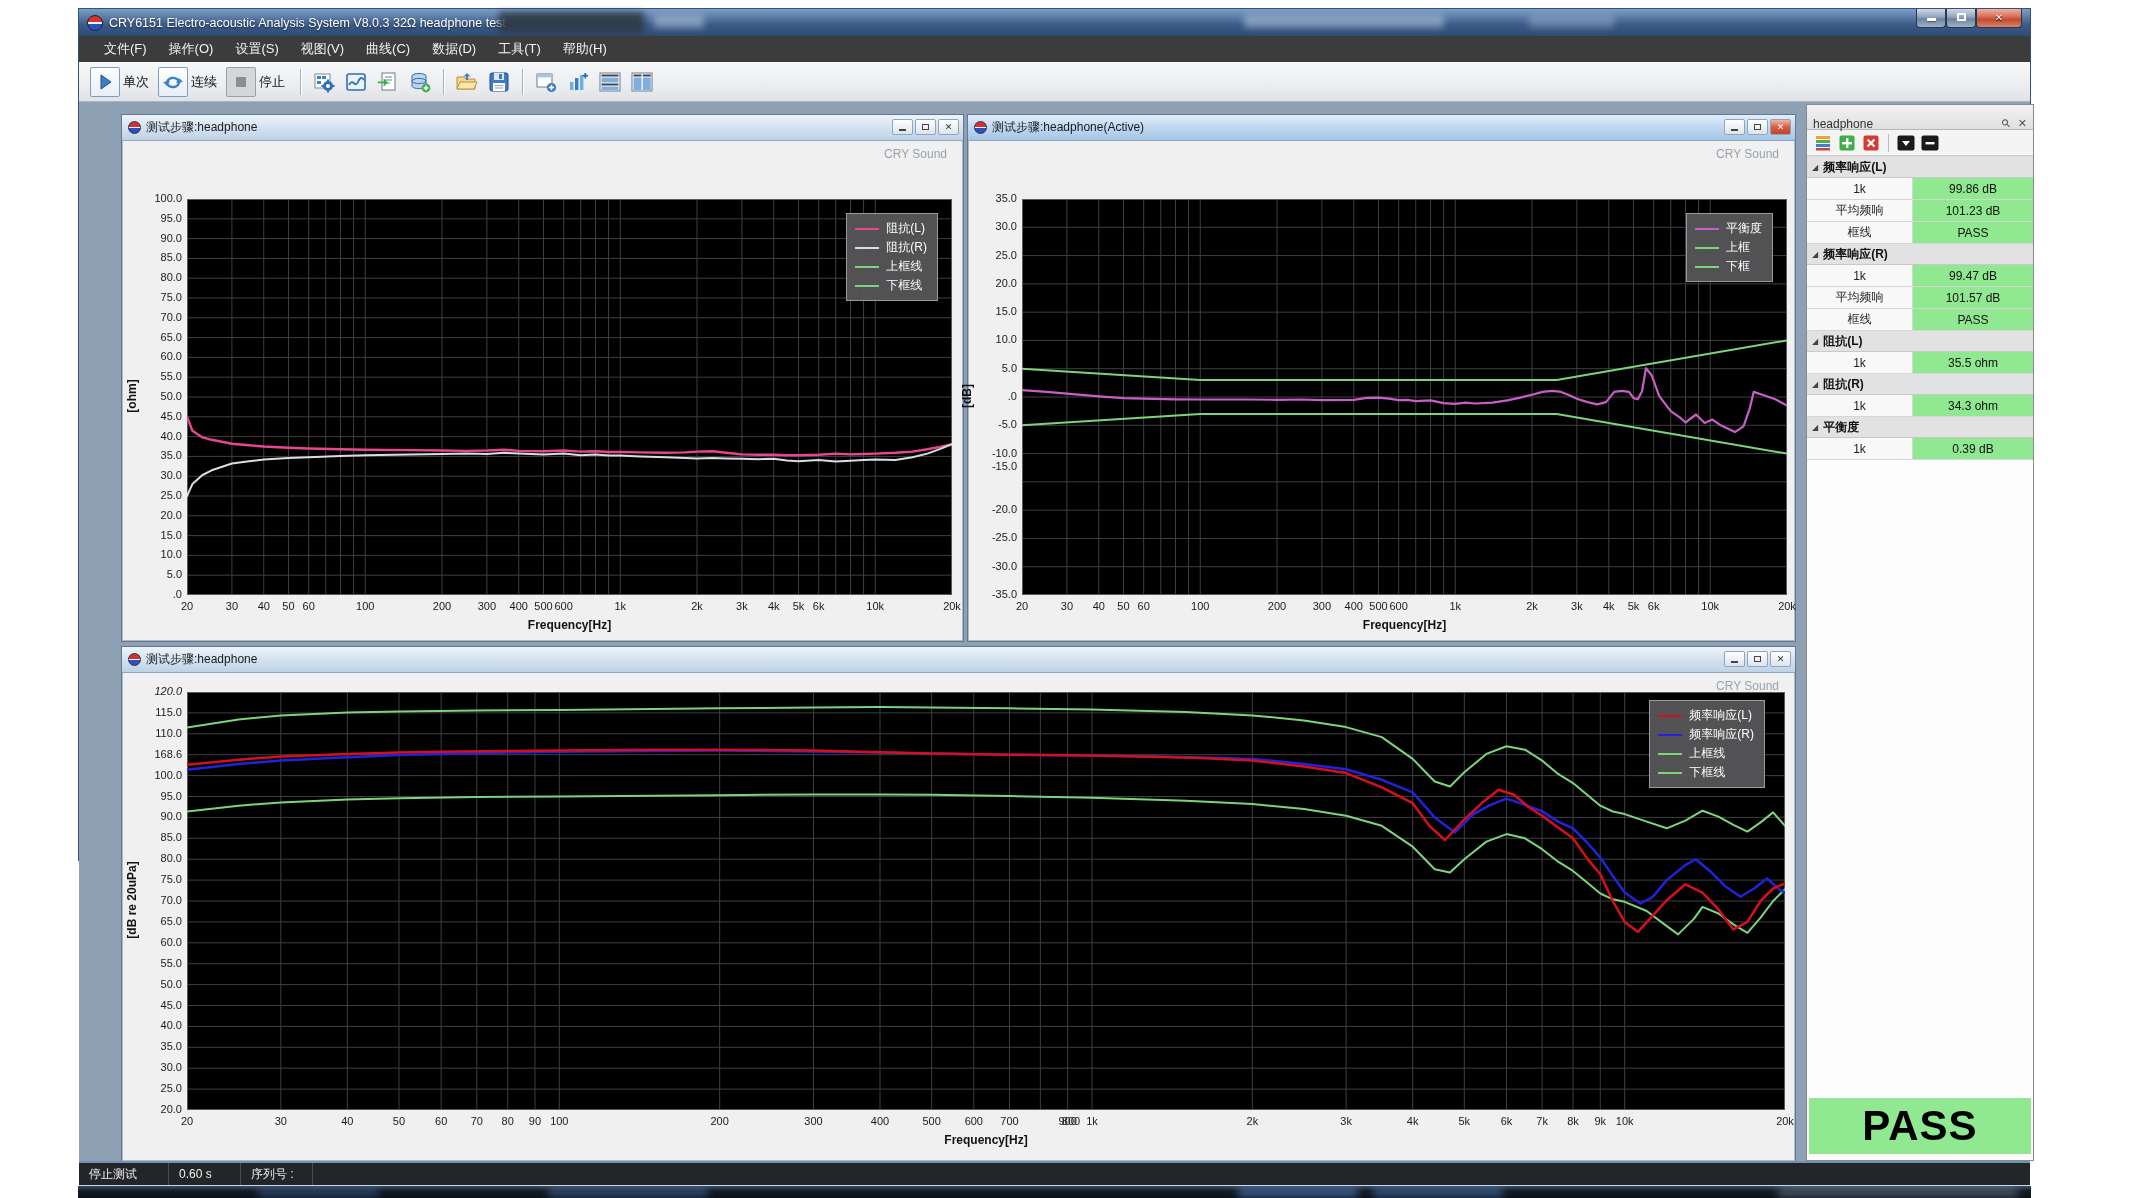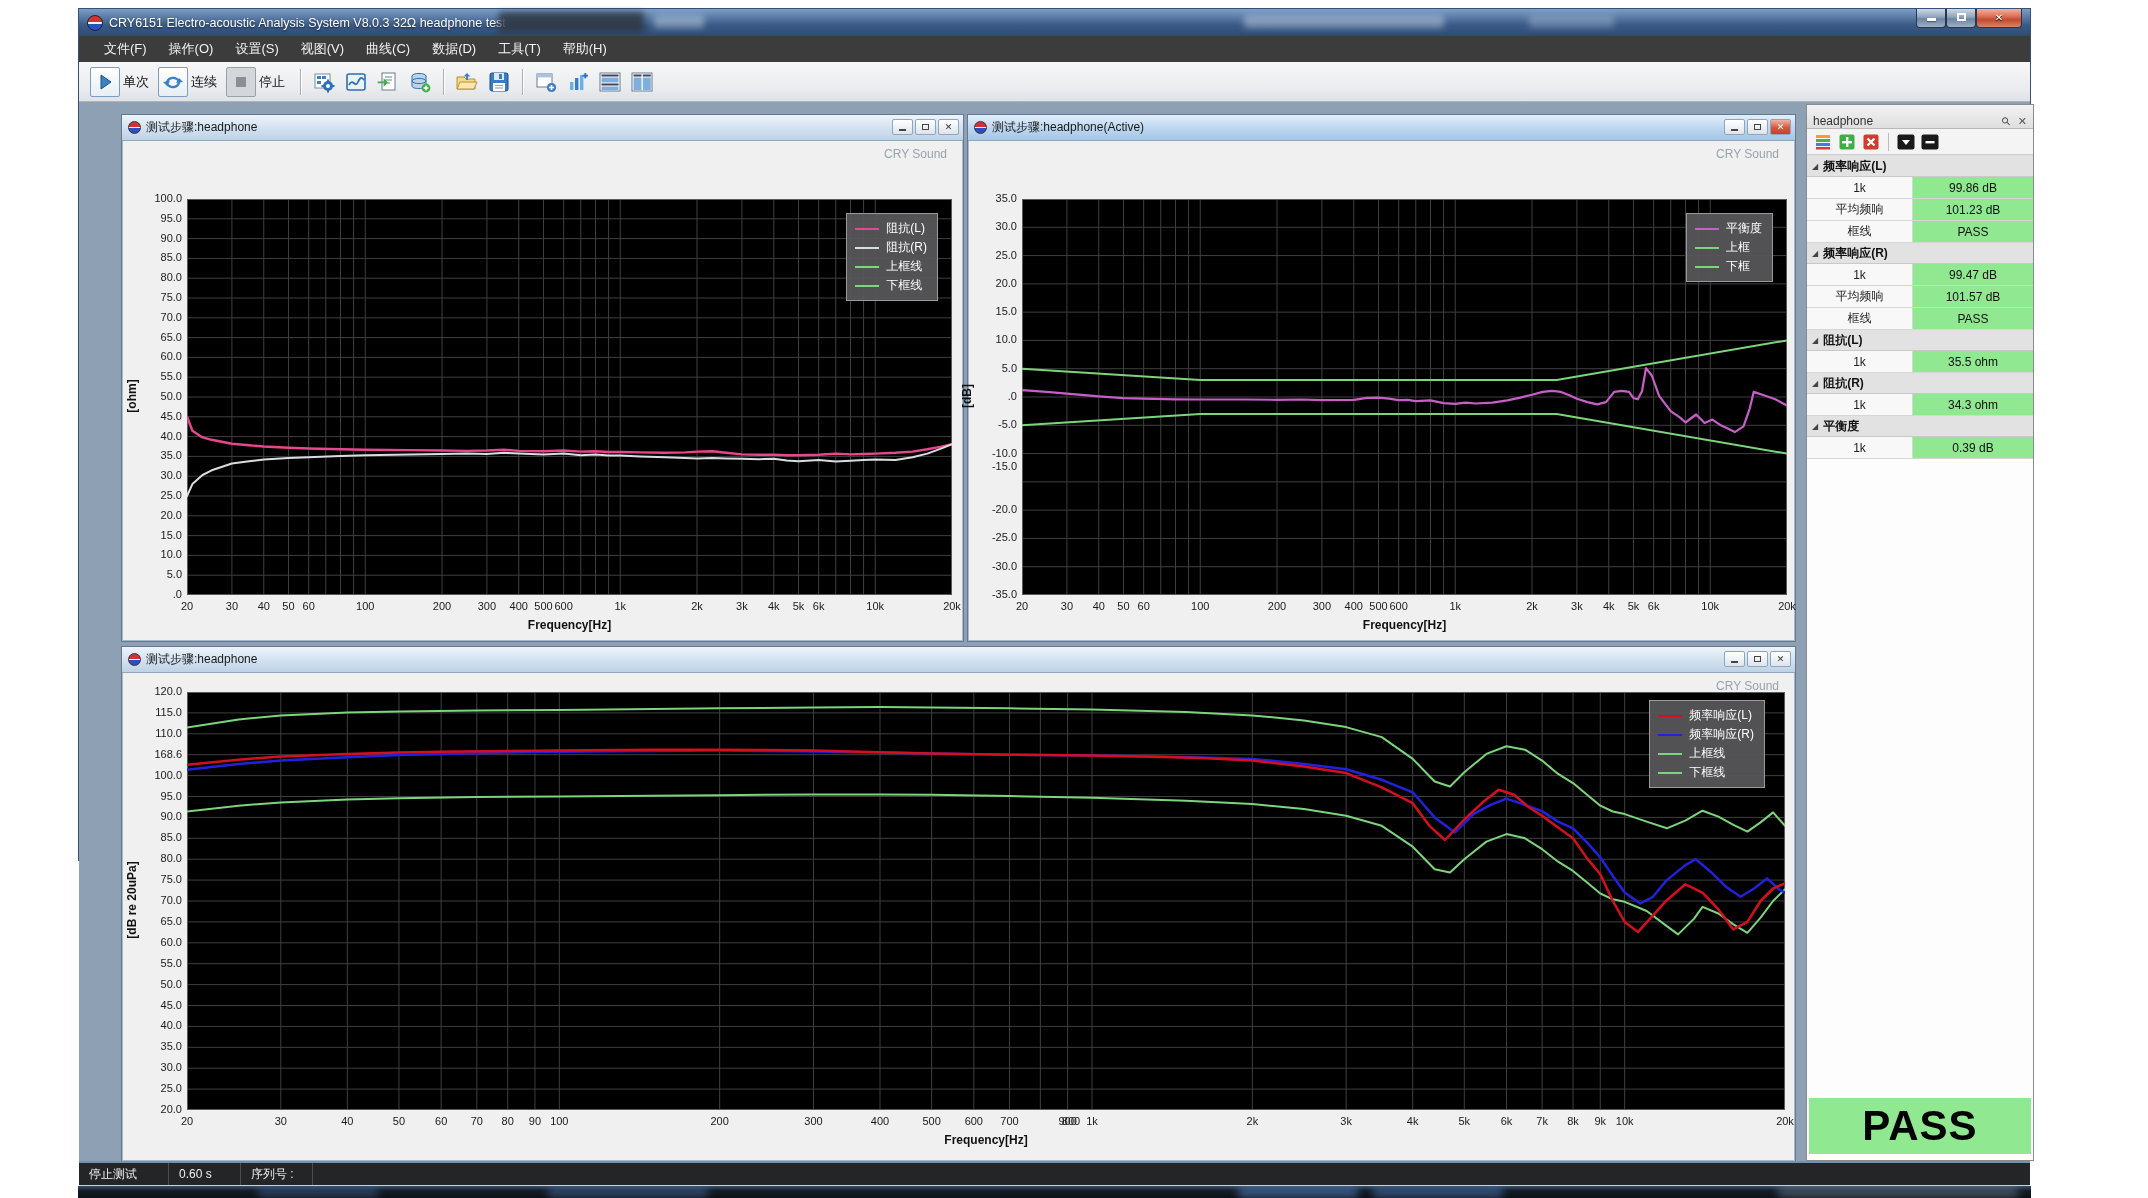--- a/index.html
+++ b/index.html
@@ -57,21 +57,21 @@
   .xtick { position:absolute; font-size:11px; color:#1a1a1a; transform:translateX(-50%); white-space:nowrap; }
   .yaxis-title { position:absolute; font-size:12px; font-weight:bold; color:#111; transform:rotate(-90deg); transform-origin:center; white-space:nowrap; }
   .xaxis-title { position:absolute; font-size:12px; font-weight:bold; color:#111; transform:translateX(-50%); white-space:nowrap; }
   .legend { position:absolute; background:rgba(86,86,88,.95); border:1px solid #9a9a9a; padding:5px 10px 5px 8px; z-index:5; }
   .legend-row { display:flex; align-items:center; height:19px; }
   .legend-swatch { width:24px; height:2px; margin-right:7px; }
   .legend-label { color:#fff; font-size:12px; white-space:nowrap; }
 
   
   #sidebar { position:absolute; left:1727px; top:2px; width:228px; height:1057px; background:#fdfdfd; border:1px solid #8a8a8a; }
-  #sidebar-header { height:24px; background:linear-gradient(180deg,#f2f2f2,#dfdfdf); border-bottom:1px solid #b8b8b8; display:flex; align-items:flex-end; padding:0 6px; }
+  #sidebar-header { height:24px; background:linear-gradient(180deg,#f2f2f2,#dfdfdf); border-bottom:1px solid #b8b8b8; display:flex; align-items:flex-start; padding:12px 6px; }
   #sidebar-header .sh-title { font-size:12px; color:#333; flex:1; }
   #sidebar-header .sh-icon { color:#555; font-size:11px; margin-left:8px; }
   #sidebar-toolbar { height:26px; display:flex; align-items:center; padding-left:4px; border-bottom:1px solid #cfcfcf; background:#f4f4f4; }
   .sbtn { width:20px; height:20px; margin:0 2px; display:flex; align-items:center; justify-content:center; border-radius:2px; }
   .ssep { width:1px; height:18px; background:#bbb; margin:0 5px; }
   #sidebar-grid { border-top:1px solid #ddd; }
   .grp-header { height:21px; background:#e2e2e2; border-bottom:1px solid #c9c9c9; display:flex; align-items:center; font-size:12px; font-weight:bold; color:#111; }
   .grp-header .tri { font-size:8px; color:#444; margin:0 5px 0 5px; }
   .grid-row { height:22px; display:flex; border-bottom:1px solid #d6d6d6; }
   .cell-label { width:106px; background:#f8f8f8; font-size:12px; color:#222; display:flex; align-items:center; justify-content:center; border-right:1px solid #d6d6d6; }
@@ -579,21 +579,21 @@
               <div class="legend-row">
                 <span class="legend-swatch" style="background: rgb(124, 212, 124);"></span>
                 <span class="legend-label">上框线</span>
               </div>
               <div class="legend-row">
                 <span class="legend-swatch" style="background: rgb(124, 212, 124);"></span>
                 <span class="legend-label">下框线</span>
               </div>
             </div>
           </div>
-          <div class="ytick" style="left: 14px; top: 38px;">120.0</div>
+          <div class="ytick" style="left: 14px; top: 38px; font-style: italic;">120.0</div>
           <div class="ytick" style="left: 14px; top: 58.9px;">115.0</div>
           <div class="ytick" style="left: 14px; top: 79.8px;">110.0</div>
           <div class="ytick" style="left: 14px; top: 100.7px;">168.6</div>
           <div class="ytick" style="left: 14px; top: 121.6px;">100.0</div>
           <div class="ytick" style="left: 14px; top: 142.5px;">95.0</div>
           <div class="ytick" style="left: 14px; top: 163.4px;">90.0</div>
           <div class="ytick" style="left: 14px; top: 184.3px;">85.0</div>
           <div class="ytick" style="left: 14px; top: 205.2px;">80.0</div>
           <div class="ytick" style="left: 14px; top: 226.1px;">75.0</div>
           <div class="ytick" style="left: 14px; top: 247px;">70.0</div>

